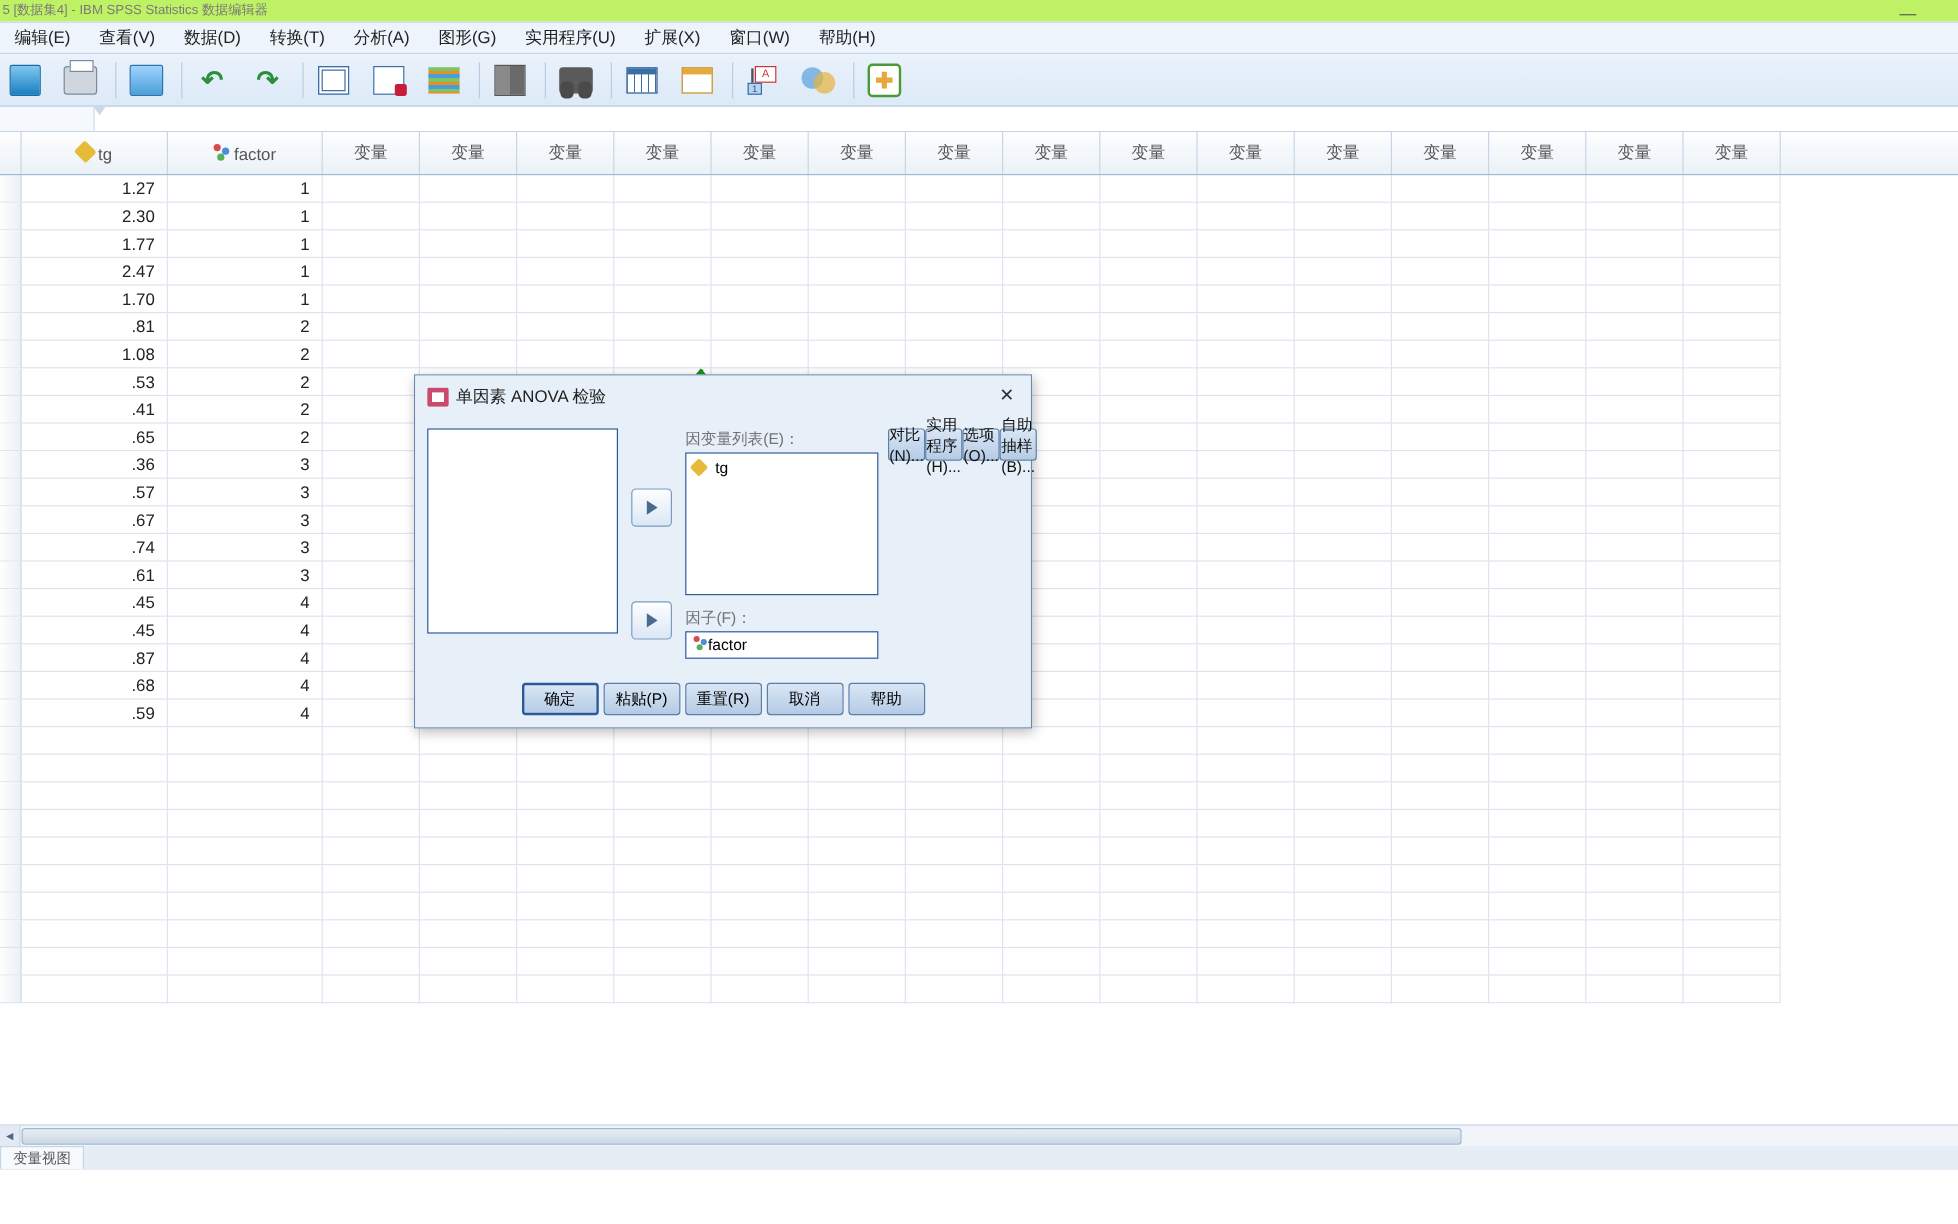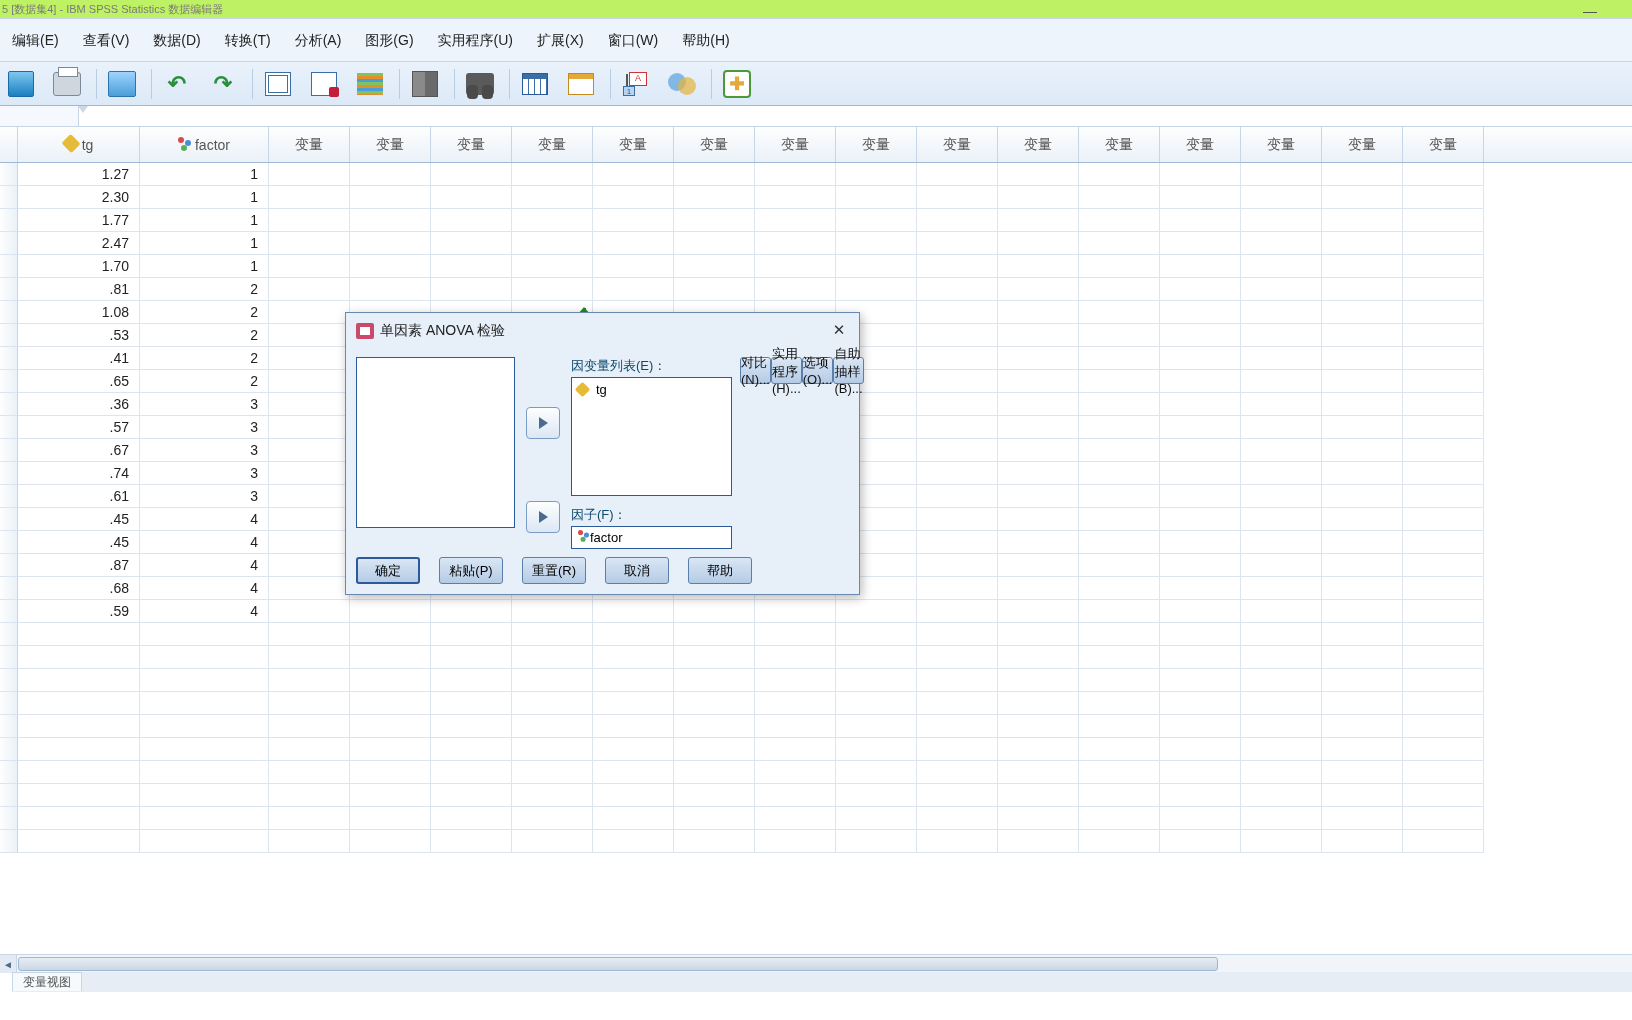--- a/index.html
+++ b/index.html
@@ -3,21 +3,21 @@
 <meta charset="utf-8">
 <style>
   * { box-sizing: border-box; margin: 0; padding: 0; }
   body { font-family: "Microsoft YaHei", "SimSun", Arial, sans-serif; font-size: 13px; background: #fff; overflow: hidden; width: 1632px; height: 1020px; position: relative; }
 
   
   .titlebar { height: 18px; background: #bef264; color: #7a7a7a; font-size: 11px; padding-left: 2px; line-height: 18px; }
   .titlebar .min { position: absolute; right: 35px; top: 2px; font-size: 14px; color: #555; }
 
   
-  .menubar { height: 44px; background: #edf4fb; border-top: 1px solid #c7d6e6; border-bottom: 1px solid #c7d6e6; display: flex; align-items: center; padding-left: 0; }
+  .menubar { height: 27px; background: #edf4fb; border-top: 1px solid #c7d6e6; border-bottom: 1px solid #c7d6e6; display: flex; align-items: center; padding-left: 0; }
   .menubar .m { padding: 0 12px; line-height: 25px; color: #222; cursor: default; font-size: 14px; }
 
   
   .toolbar { height: 44px; background: linear-gradient(#eaf2fb,#dce9f7); border-bottom: 1px solid #9fb9d5; display: flex; align-items: center; padding-left: 0; }
   .tb { width: 34px; height: 34px; margin: 0 8px 0 4px; display:flex; align-items:center; justify-content:center; }
   .tb-sep { width: 1px; height: 30px; background: #b8cde2; margin: 0 4px; }
   
   .ic-open { width:26px;height:26px;background:linear-gradient(#7fc7ef,#1a7fc0);border:1px solid #1a6aa8;border-radius:2px;}
   .ic-print { width:28px;height:24px;background:#cfd6dd;border:1px solid #7a8a9a;border-radius:3px;position:relative;}
   .ic-print:before{content:"";position:absolute;top:-6px;left:4px;width:18px;height:8px;background:#fff;border:1px solid #7a8a9a;}
@@ -69,45 +69,45 @@
   .rows { }
   .row { display:flex; height:23px; }
   .rh { width:18px; background:linear-gradient(90deg,#fdfefe,#ebf1f8); border-right:1px solid #c7d6e6; border-bottom:1px solid #dce5ef;}
   .cell { border-right:1px solid #dce5ef; border-bottom:1px solid #dce5ef; padding-right:10px; display:flex; align-items:center; justify-content:flex-end; font-size:14px; color:#222;}
   .w-tg { width:122px; } .w-factor{ width:129px;} .w-var{ width:81px;}
 
   
   .hscroll { position:absolute; bottom:20px; left:0; right:0; height:18px; background:#f1f4f8; border-top:1px solid #c7d6e6; }
   .hscroll .thumb { position:absolute; left:18px; top:2px; width:1200px; height:14px; background:linear-gradient(#e7edf4,#cbd7e5); border:1px solid #9fb6cf; border-radius:3px;}
   .hscroll .btnL{position:absolute;left:0;top:0;width:17px;height:18px;background:#e3eaf3;border-right:1px solid #c7d6e6;display:flex;align-items:center;justify-content:center;font-size:10px;color:#4a6a8f;}
-  .tabsbar { position:absolute; bottom:0; left:12px; right:0; height:20px; background:#e6edf5;text-decoration:underline; }
+  .tabsbar { position:absolute; bottom:0; left:0; right:0; height:20px; background:#e6edf5;text-decoration:underline; }
   .tabsbar .tab { display:inline-block; height:19px; padding:0 10px; background:#f7fafc;border:1px solid #c7d6e6;border-bottom:none;font-size:12px;line-height:18px;color:#555;}
 
   
   .dialog { position:absolute; left:345px; top:312px; width:515px; background:#e7eff9; border:1px solid #6a87ad; box-shadow: 2px 3px 10px rgba(0,0,0,.28); }
   .dlg-title { height:36px; display:flex; align-items:center; padding:0 10px; background:#e7eff9; }
   .dlg-title .ico { width:18px;height:16px;margin-right:6px;background:linear-gradient(#fff,#fff) center/10px 8px no-repeat,linear-gradient(#c94a6b,#c94a6b);border-radius:2px;position:relative;}
   .dlg-title .txt { font-size:14px; color:#222; }
   .dlg-title .close { margin-left:auto; width:20px;height:20px;font-size:15px;color:#333;text-align:center;line-height:18px;cursor:default;}
   .dlg-body { padding: 8px 10px 10px 10px; background:#e7eff9; }
   .dlg-row { display:flex; }
   .srcbox { width:159px; height:171px; background:#fff; border:1px solid #2a5a9a; }
   .midcol { width:56px; display:flex; flex-direction:column; align-items:center; }
   .arrowbtn { width:34px;height:32px;background:linear-gradient(#fdfefe,#dbe7f5);border:1px solid #7a9cc4;border-radius:4px;display:flex;align-items:center;justify-content:center;margin-top:50px;}
   .arrowbtn.b2{margin-top:62px;}
   .arrowbtn .ar{width:0;height:0;border-top:6px solid transparent;border-bottom:6px solid transparent;border-left:9px solid #4a6a8f;}
   .destcol { width:161px; }
-  .lbl { font-size:13px; color:#0c4a6e; margin-bottom:2px;}
+  .lbl { font-size:13px; color:#737373; margin-bottom:2px;}
   .depbox { width:161px; height:119px; background:#fff; border:1px solid #2a5a9a; padding:3px;}
   .depbox .item,.facbox .item{display:flex;align-items:center;font-size:13px;padding:1px 2px;}
   .depbox .item .ic{width:14px;height:13px;margin-right:5px;}
   .facbox { width:161px; height:23px; background:#fff; border:1px solid #2a5a9a; padding:1px 3px;}
   .btncol { width:93px; margin-left:8px; display:flex; flex-direction:row;}
   .dbtn { height:27px; margin-bottom:1px; background:linear-gradient(#d9e6f5,#b5cbe5); border:1px solid #5a7fa8; border-radius:3px; font-size:13px; color:#111; display:flex;align-items:center;justify-content:center; box-shadow:inset 0 1px 0 rgba(255,255,255,.5);}
-  .dlg-foot { display:flex; gap:19px; margin-top:8px;}
+  .dlg-foot { display:flex; justify-content:center; gap:4px; margin-top:20px;}
   .fbtn { width:64px;height:27px;background:linear-gradient(#d9e6f5,#b5cbe5);border:1px solid #5a7fa8;border-radius:3px;font-size:13px;display:flex;align-items:center;justify-content:center;}
   .fbtn.default{border:2px solid #2a5a9a;}
 
   
   .resize-cursor { position:absolute; left:578px; top:308px; width:13px; height:19px; pointer-events:none; }
   .resize-cursor:before{content:"";position:absolute;left:5px;top:0;width:3px;height:19px;background:#1a8f1a;}
   .resize-cursor:after{content:"";position:absolute;left:0;top:6px;width:0;height:0;border-left:6px solid transparent;border-right:6px solid transparent;border-bottom:7px solid #1a8f1a;transform:translateY(-7px);}
   .resize-cursor .dn{position:absolute;left:0;bottom:-1px;width:0;height:0;border-left:6px solid transparent;border-right:6px solid transparent;border-top:7px solid #1a8f1a;}
 
 </style>

